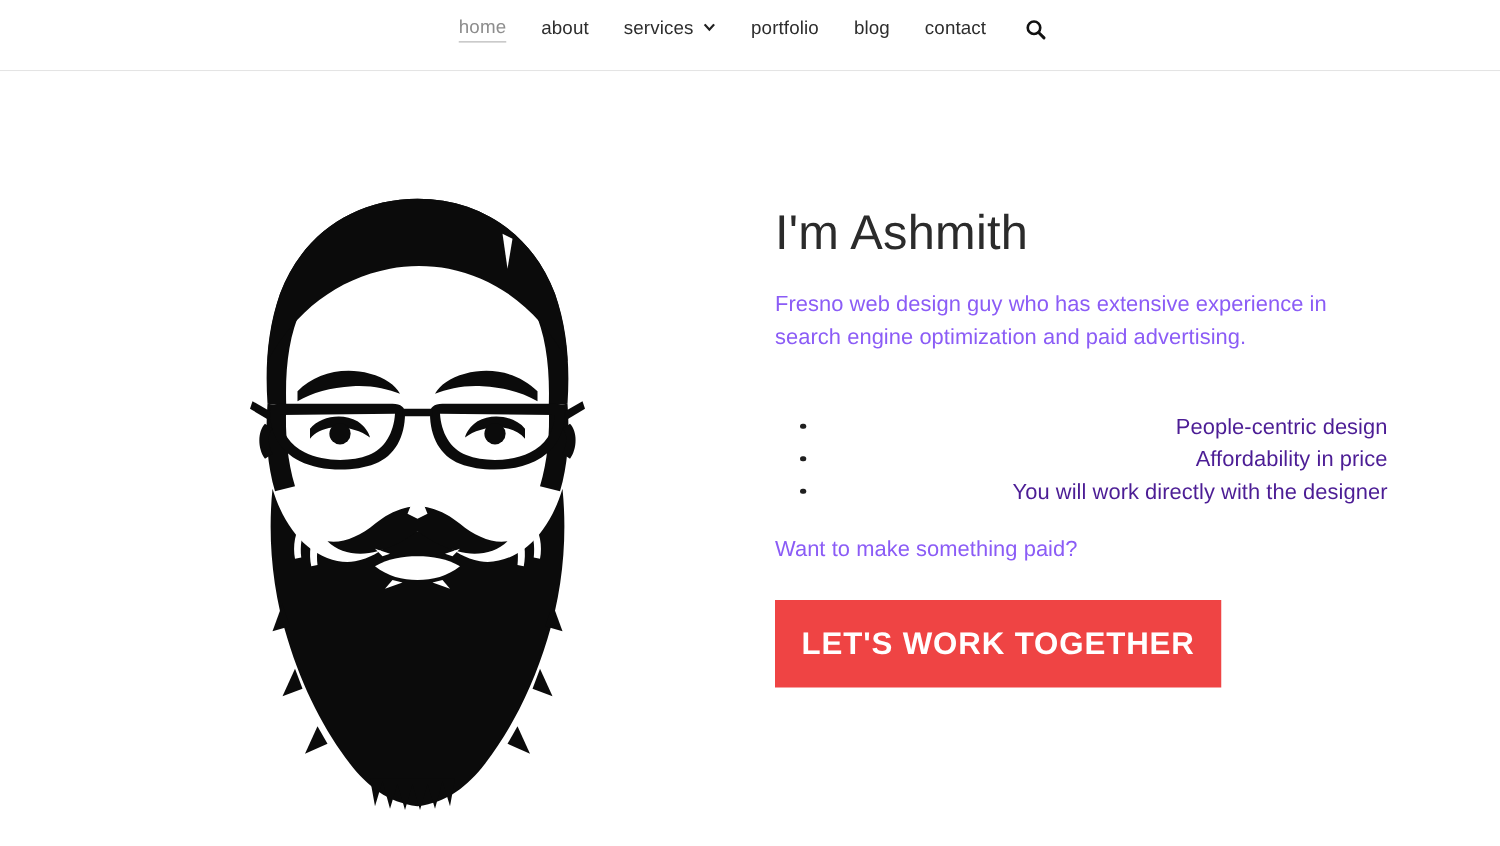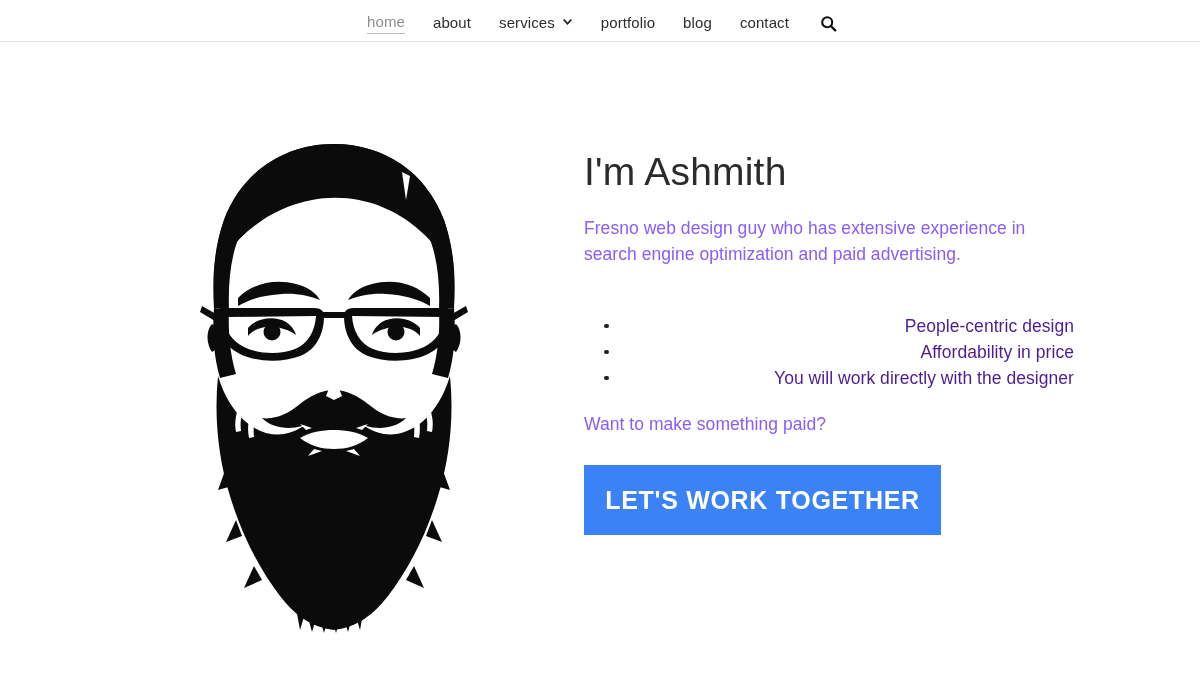--- a/index.html
+++ b/index.html
@@ -9,21 +9,21 @@
     height: 677px;
     background: #ffffff;
     font-family: "Liberation Sans", sans-serif;
     overflow: hidden;
   }
 
   
   .site-header {
     position: relative;
     width: 1200px;
-    height: 42px;
+    height: 57px;
     background: #ffffff;
     border-bottom: 1px solid #e4e4e4;
   }
 
   .nav {
     display: flex;
     align-items: center;
     justify-content: center;
     height: 47px;
     gap: 28px;
@@ -87,21 +87,21 @@
     position: absolute;
     left: 196px;
     top: 96px;
     width: 276px;
     height: 495px;
   }
   .portrait-wrap svg { display: block; width: 100%; height: 100%; }
 
   .hero-text {
     position: absolute;
-    left: 584px;
+    left: 620px;
     top: 108px;
     width: 490px;
   }
 
   .hero-title {
     font-size: 39px;
     font-weight: 300;
     color: #2b2b2b;
     letter-spacing: .2px;
     line-height: 1.12;
@@ -142,21 +142,21 @@
     width: 4.5px;
     height: 4.5px;
     border-radius: 50%;
     background: #1f1f1f;
   }
 
   .cta-button {
     display: block;
     width: 357px;
     height: 70px;
-    background: #3b82f6;
+    background: #ef4444;
     color: #ffffff;
     border: none;
     font-family: "Liberation Sans", sans-serif;
     font-size: 25px;
     font-weight: bold;
     letter-spacing: .7px;
     cursor: pointer;
     margin-top: 28px;
     text-align: center;
     line-height: 70px;

